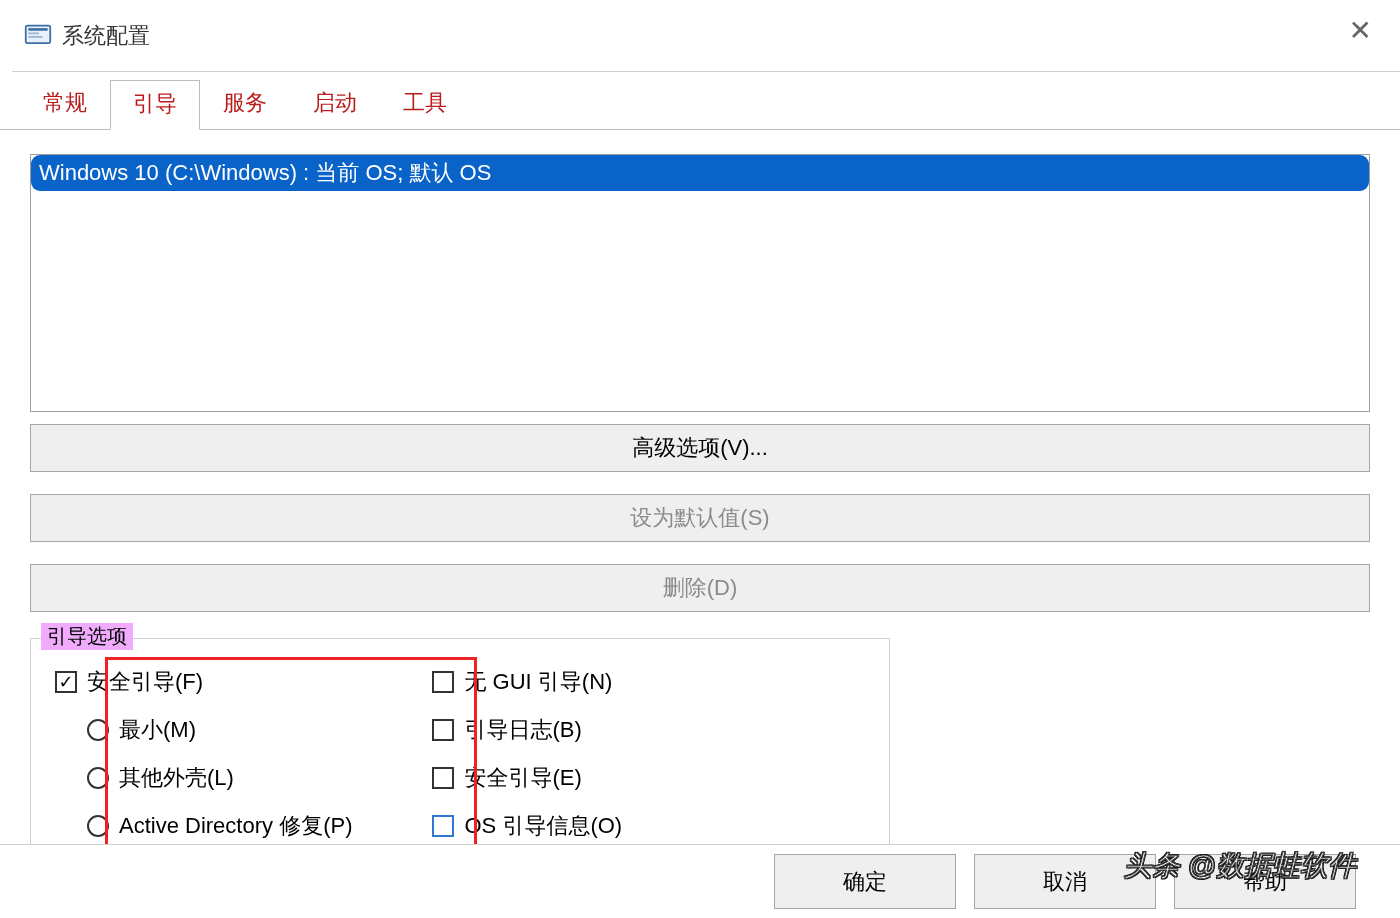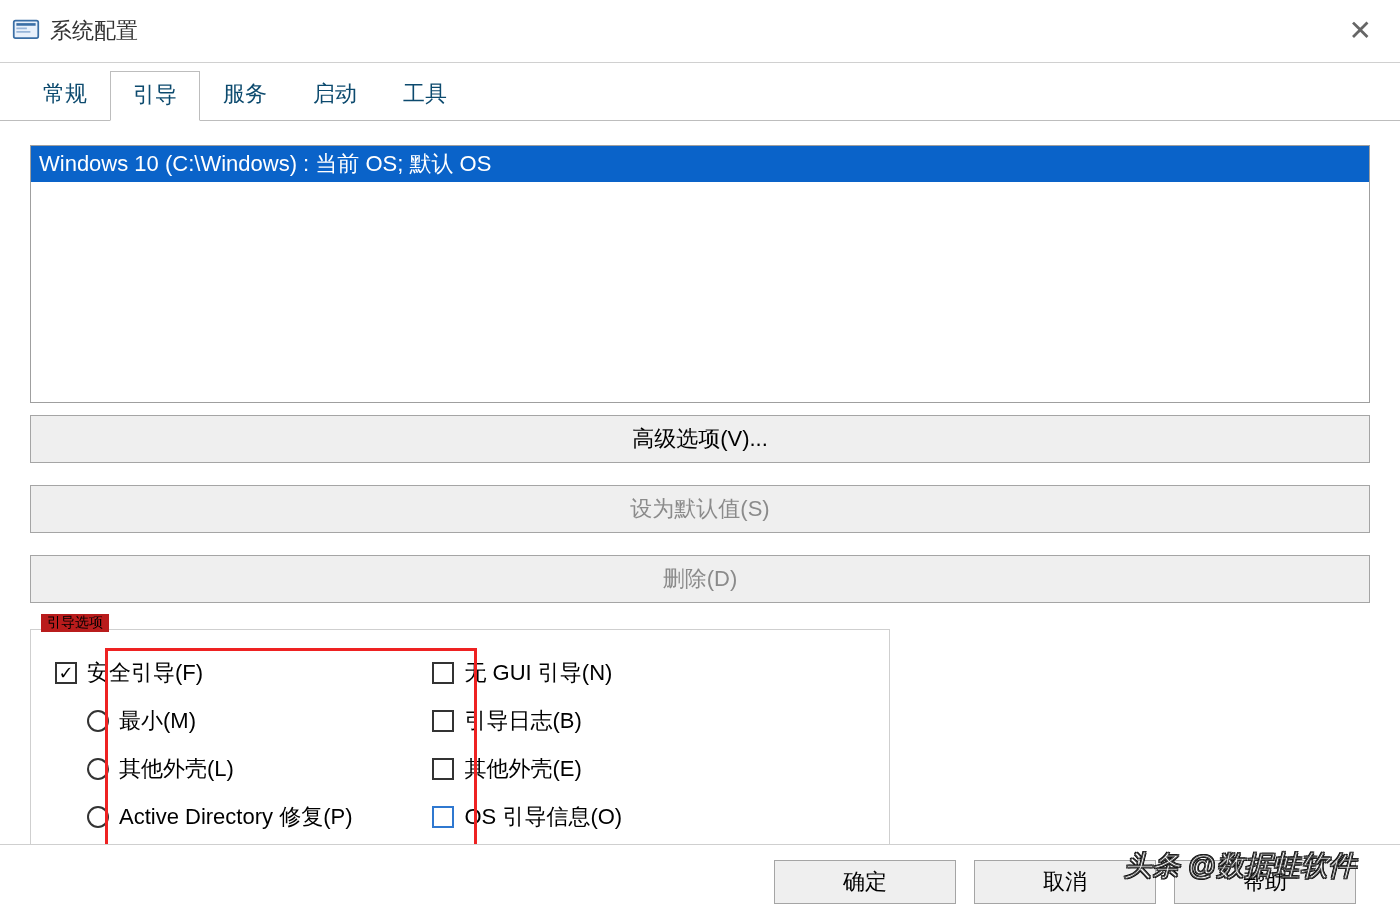--- a/index.html
+++ b/index.html
@@ -8,26 +8,27 @@
     font-family: "Microsoft YaHei", "Segoe UI", Arial, sans-serif;
     font-size: 20px;
     background: #fff;
     color: #000;
     width: 1400px;
     height: 918px;
     overflow: hidden;
     position: relative;
   }
   .titlebar {
-    height: 63px;
+    height: 72px;
     display: flex;
     align-items: center;
     padding: 0 12px;
     border-bottom: 1px solid #d0d0d0;
     position: relative;
+    margin-left: 12px;
   }
   .titlebar .icon {
     width: 28px; height: 28px;
     margin-right: 10px;
   }
   .titlebar .title { color: #333; font-size: 22px; }
   .close-x {
     position: absolute;
     right: 28px; top: 14px;
     font-size: 28px;
@@ -39,21 +40,21 @@
     display: flex;
     align-items: flex-end;
     padding: 18px 20px 0 20px;
     gap: 0;
     border-bottom: 1px solid #bdbdbd;
     height: 58px;
   }
   .tab {
     padding: 8px 22px 10px 22px;
     font-size: 22px;
-    color: #0c4a6e;
+    color: #b91c1c;
     cursor: default;
     border: 1px solid transparent;
     position: relative;
     background: #f8f8f8;
   }
   .tabs .tab { background: transparent; }
   .tab.active {
     border: 1px solid #bdbdbd;
     border-bottom: 1px solid #fff;
     background: #fff;
@@ -67,20 +68,21 @@
     height: 258px;
     overflow: hidden;
   }
   .listbox .row {
     padding: 3px 8px;
     font-size: 22px;
   }
   .listbox .row.selected {
     background: #0a63c9;
     color: #fff;
+    border-radius: 9px;
   }
   .toolbar-row {
     display: flex;
     gap: 22px;
     margin-top: 12px;
     margin-bottom: 26px;
     flex-direction: column;
   }
   .btn {
     min-width: 250px;
@@ -101,23 +103,23 @@
   .fieldset {
     border: 1px solid #cfcfcf;
     flex: 0 0 860px;
     padding: 20px 24px 28px 24px;
     position: relative;
   }
   .legend {
     position: absolute;
     top: -16px;
     left: 10px;
-    background: #b91c1c;
+    background: #f0abfc;
     padding: 0 6px;
-    font-size: 14px;
+    font-size: 20px;
   }
   .fs-cols { display: flex; gap: 80px; }
   .fs-col { display: flex; flex-direction: column; gap: 18px; padding-top: 8px; }
   .chk, .rdo {
     display: flex; align-items: center; gap: 10px; font-size: 22px;
   }
   .chk .box, .chk .boxb {
     width: 22px; height: 22px; border: 2px solid #333;
     display: inline-flex; align-items: center; justify-content: center;
     font-size: 18px; line-height: 1;
@@ -151,21 +153,21 @@
     left: 0; right: 0; bottom: 0;
     border-top: 1px solid #cfcfcf;
     height: 74px;
     display: flex;
     justify-content: flex-end;
     align-items: center;
     gap: 18px;
     padding-right: 44px;
     background: #fff;
   }
-  .bottombar .btn { min-width: 182px; height: 44px; }
+  .bottombar .btn { min-width: 182px; height: 55px; }
   .watermark {
     position: absolute;
     right: 44px; bottom: 33px;
     font-size: 28px;
     color: #fff;
     -webkit-text-stroke: 1px #444;
     text-shadow: 1px 1px 0 #000, -1px -1px 0 #000, 1px -1px 0 #000, -1px 1px 0 #000;
     font-style: italic;
     pointer-events: none;
   }
@@ -242,21 +244,21 @@
           <label class="chk">
             <span class="box"></span>
             <span>无 GUI 引导(N)</span>
           </label>
           <label class="chk">
             <span class="box"></span>
             <span>引导日志(B)</span>
           </label>
           <label class="chk">
             <span class="box"></span>
-            <span>其他外壳(E)</span>
+            <span>安全引导(E)</span>
           </label>
           <label class="chk">
             <span class="boxb"></span>
             <span>OS 引导信息(O)</span>
           </label>
         </div>
       </div>
     </div>
 
 

